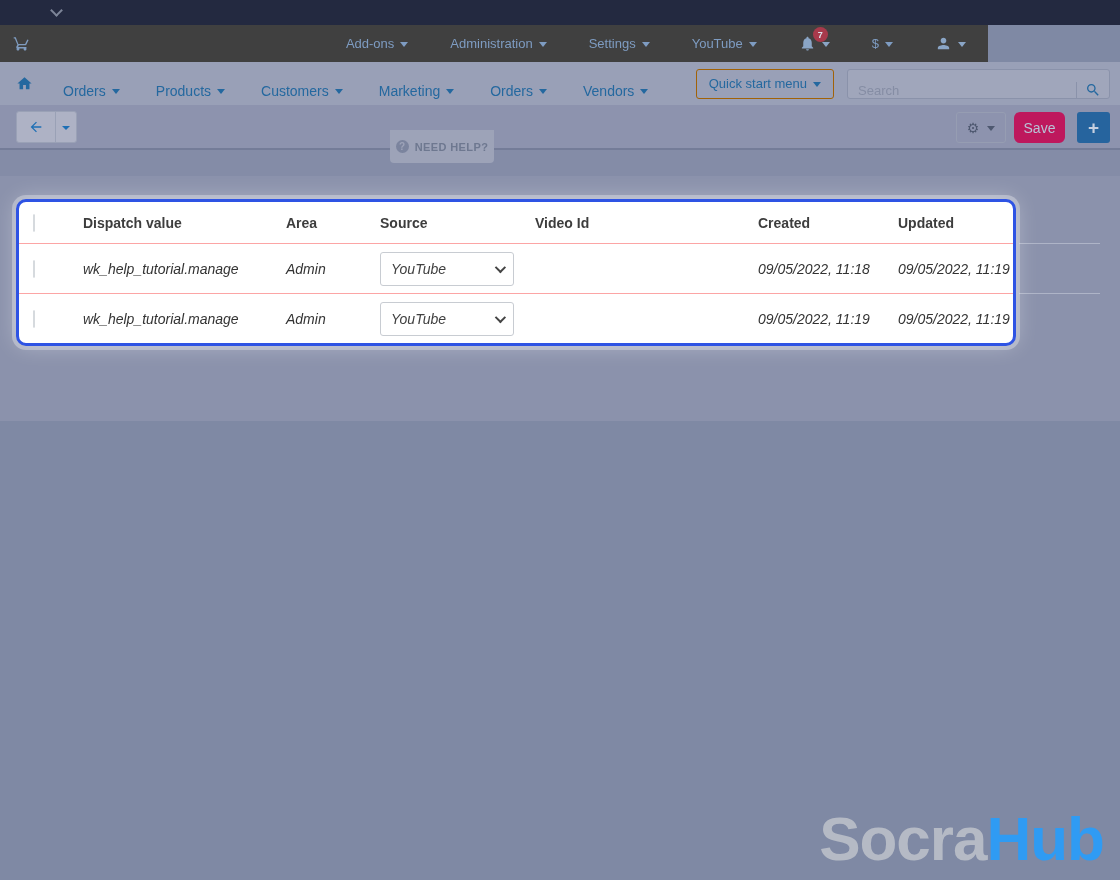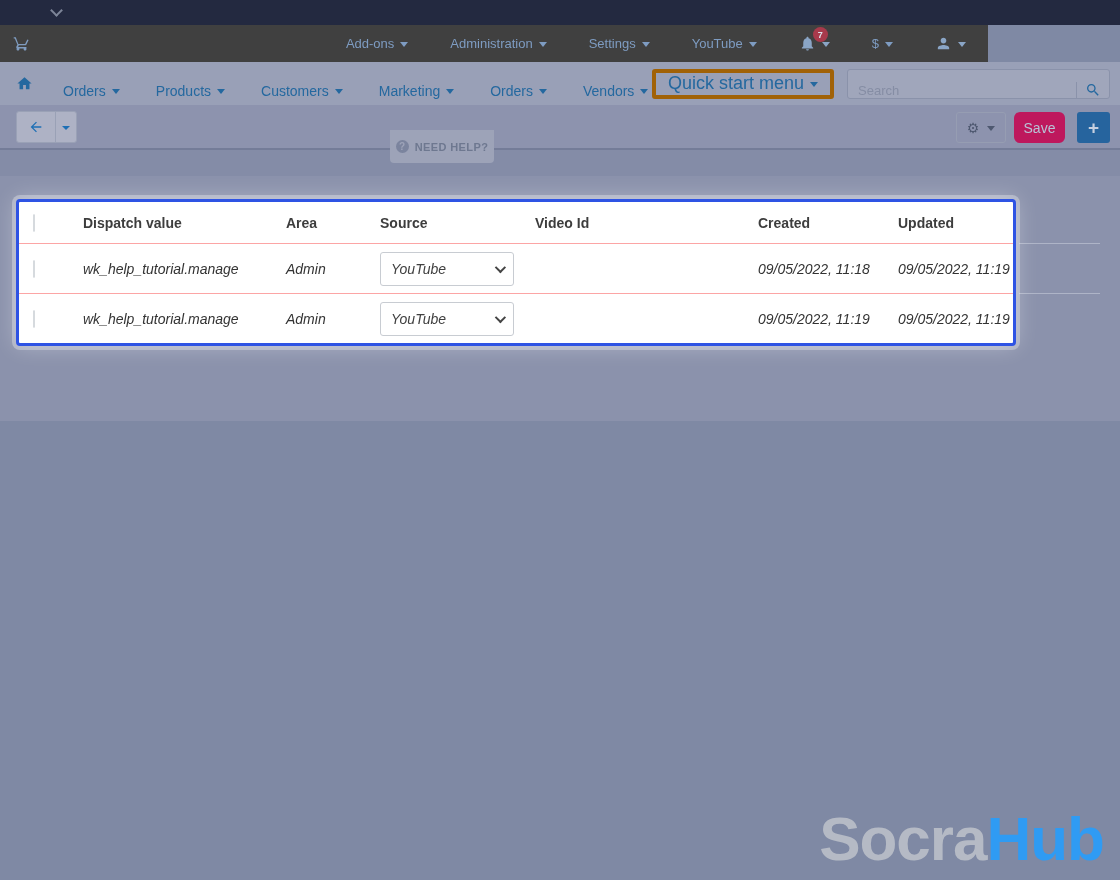--- a/index.html
+++ b/index.html
@@ -25,22 +25,22 @@
     color:#dde3ec; border-radius:50%; font-size:9px; font-weight:bold; display:flex; align-items:center;
     justify-content:center; padding:0 3px; }
 
   
   .navbar { position:absolute; left:0; top:62px; width:1120px; height:43px; background:#99a0b7;
     display:flex; align-items:center; font-size:14px; color:#24689f; }
   .navbar .home { margin-left:16px; display:flex; color:#24689f; }
   .nav-items { display:flex; align-items:center; gap:36px; margin-left:30px; }
   .nav-item { display:flex; align-items:center; cursor:pointer; font-weight:400;margin-top:14px; }
   .nav-right { margin-left:auto; display:flex; align-items:center; padding-right:10px; }
-  .quickstart { height:30px; border:4px solid #a16207; border-radius:3px; display:flex; align-items:center;
-    padding:0 12px; font-size:18px; color:#24689f; font-weight:500; margin-right:13px;justify-content:flex-end; }
+  .quickstart { height:30px; border:1px solid #a16207; border-radius:3px; display:flex; align-items:center;
+    padding:0 12px; font-size:13px; color:#24689f; font-weight:500; margin-right:13px;justify-content:flex-end; }
   .searchgroup { width:263px; height:30px; border:1px solid #8a92aa; border-radius:3px; background:#a0a6bb;
     display:flex; align-items:flex-end; }
   .searchgroup input { flex:1; border:none; background:transparent; outline:none; padding:0 10px;
     font-size:13px; color:#4a5670; font-family:"Liberation Sans",sans-serif; }
   .searchgroup input::placeholder { color:#858da4; }
   .searchbtn { width:33px; border-left:1px solid #8a92aa; display:flex; align-items:center;
     justify-content:center; color:#24689f; }
 
   
   .pageheader { position:absolute; left:0; top:105px; width:1120px; height:43px; background:#8d93ae; }
@@ -69,21 +69,21 @@
 
   
   .needhelp { position:absolute; left:390px; top:130px; width:104px; height:33px; background:#9da3b8;
     border-radius:0 0 4px 4px; display:flex; align-items:center; justify-content:center; gap:6px;
     color:#6e7890; font-size:11px; font-weight:bold; letter-spacing:0.4px; z-index:3; }
   .qmark { width:13px; height:13px; border-radius:50%; background:#7b849e; color:#9da3b8; font-size:10px;
     font-weight:bold; display:flex; align-items:center; justify-content:center; }
 
   
   .spot-table { position:absolute; left:16px; top:199px; width:1000px; height:147px; background:#ffffff;
-    border:3px solid #2e53e4; border-radius:4px; z-index:4; overflow:hidden;
+    border:3px solid #2e53e4; border-radius:10px; z-index:4; overflow:hidden;
     box-shadow:0 0 0 4px rgba(255,255,255,0.30), 0 0 22px rgba(255,255,255,0.35); }
   .t-row { display:flex; align-items:center; }
   .t-head { height:41px; font-weight:bold; color:#3d3d3d; font-size:14px; }
   .t-data { height:50px; border-top:1px solid #fca5a5; font-size:14px; color:#333;font-style:italic; }
   .col-check { width:64px; padding-left:14px; }
   .col-dispatch { width:203px; }
   .col-area { width:94px; }
   .col-source { width:155px; }
   .col-video { width:223px; }
   .col-created { width:140px; }

